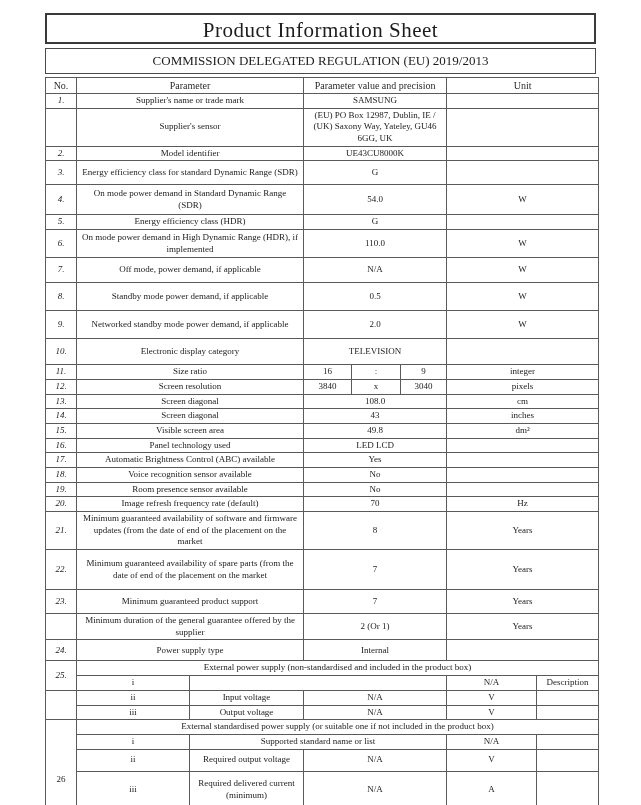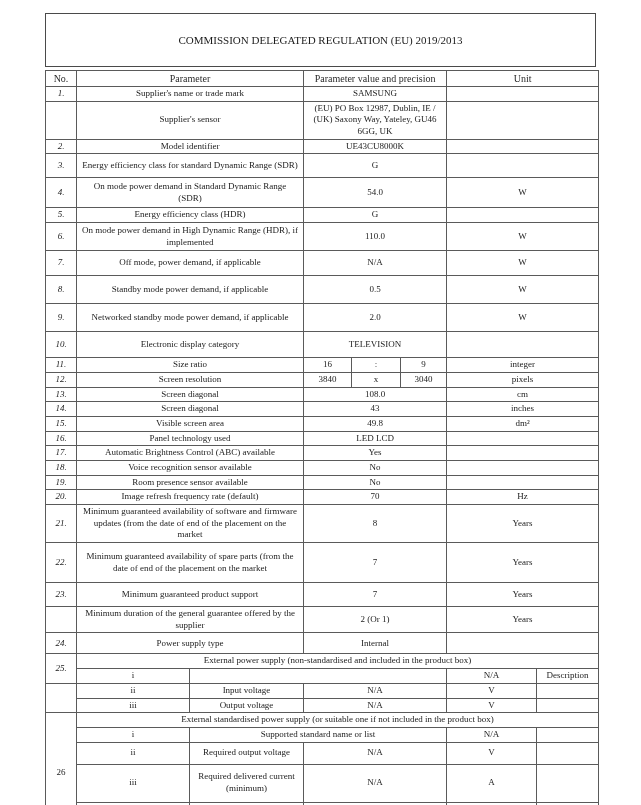--- a/index.html
+++ b/index.html
@@ -10,21 +10,21 @@
   }
   .page{padding:13px 0 0 45px;}
   .title-box{
     width:551px;height:31px;line-height:31px;
     border:2px solid #3a3a3a;
     text-align:center;font-size:21px;letter-spacing:.5px;
     margin-bottom:4px;box-sizing:border-box;
   }
   .subtitle-box{
     width:551px;border:1px solid #4a4a4a;
-    text-align:center;font-size:11px;padding:20px 0;
+    text-align:center;font-size:13px;padding:4px 0;
     margin-bottom:3px;box-sizing:border-box;
   }
   table.sheet{
     border-collapse:collapse;table-layout:fixed;
     width:553px;border:1px solid #333;
   }
   table.sheet td{
     border:1px solid #5a5a5a;
     text-align:center;vertical-align:middle;
     font-size:9px;line-height:1.3;
@@ -35,20 +35,21 @@
   td.no.upright{font-style:normal;}
   tr.head td{font-size:10px;color:#2b2b2b;}
   td.sec-header{font-size:9px;}
   td.letter{font-style:normal;}
 </style>
 </head>
 <body>
 
 <div class="page">
 
+  <div class="title-box">Product Information Sheet</div>
   <div class="subtitle-box">COMMISSION DELEGATED REGULATION (EU) 2019/2013</div>
 
   <table class="sheet">
     <colgroup>
       <col style="width:31px">
         <col style="width:113px">
         <col style="width:114px">
       <col style="width:48px">
         <col style="width:49px">
         <col style="width:46px">

